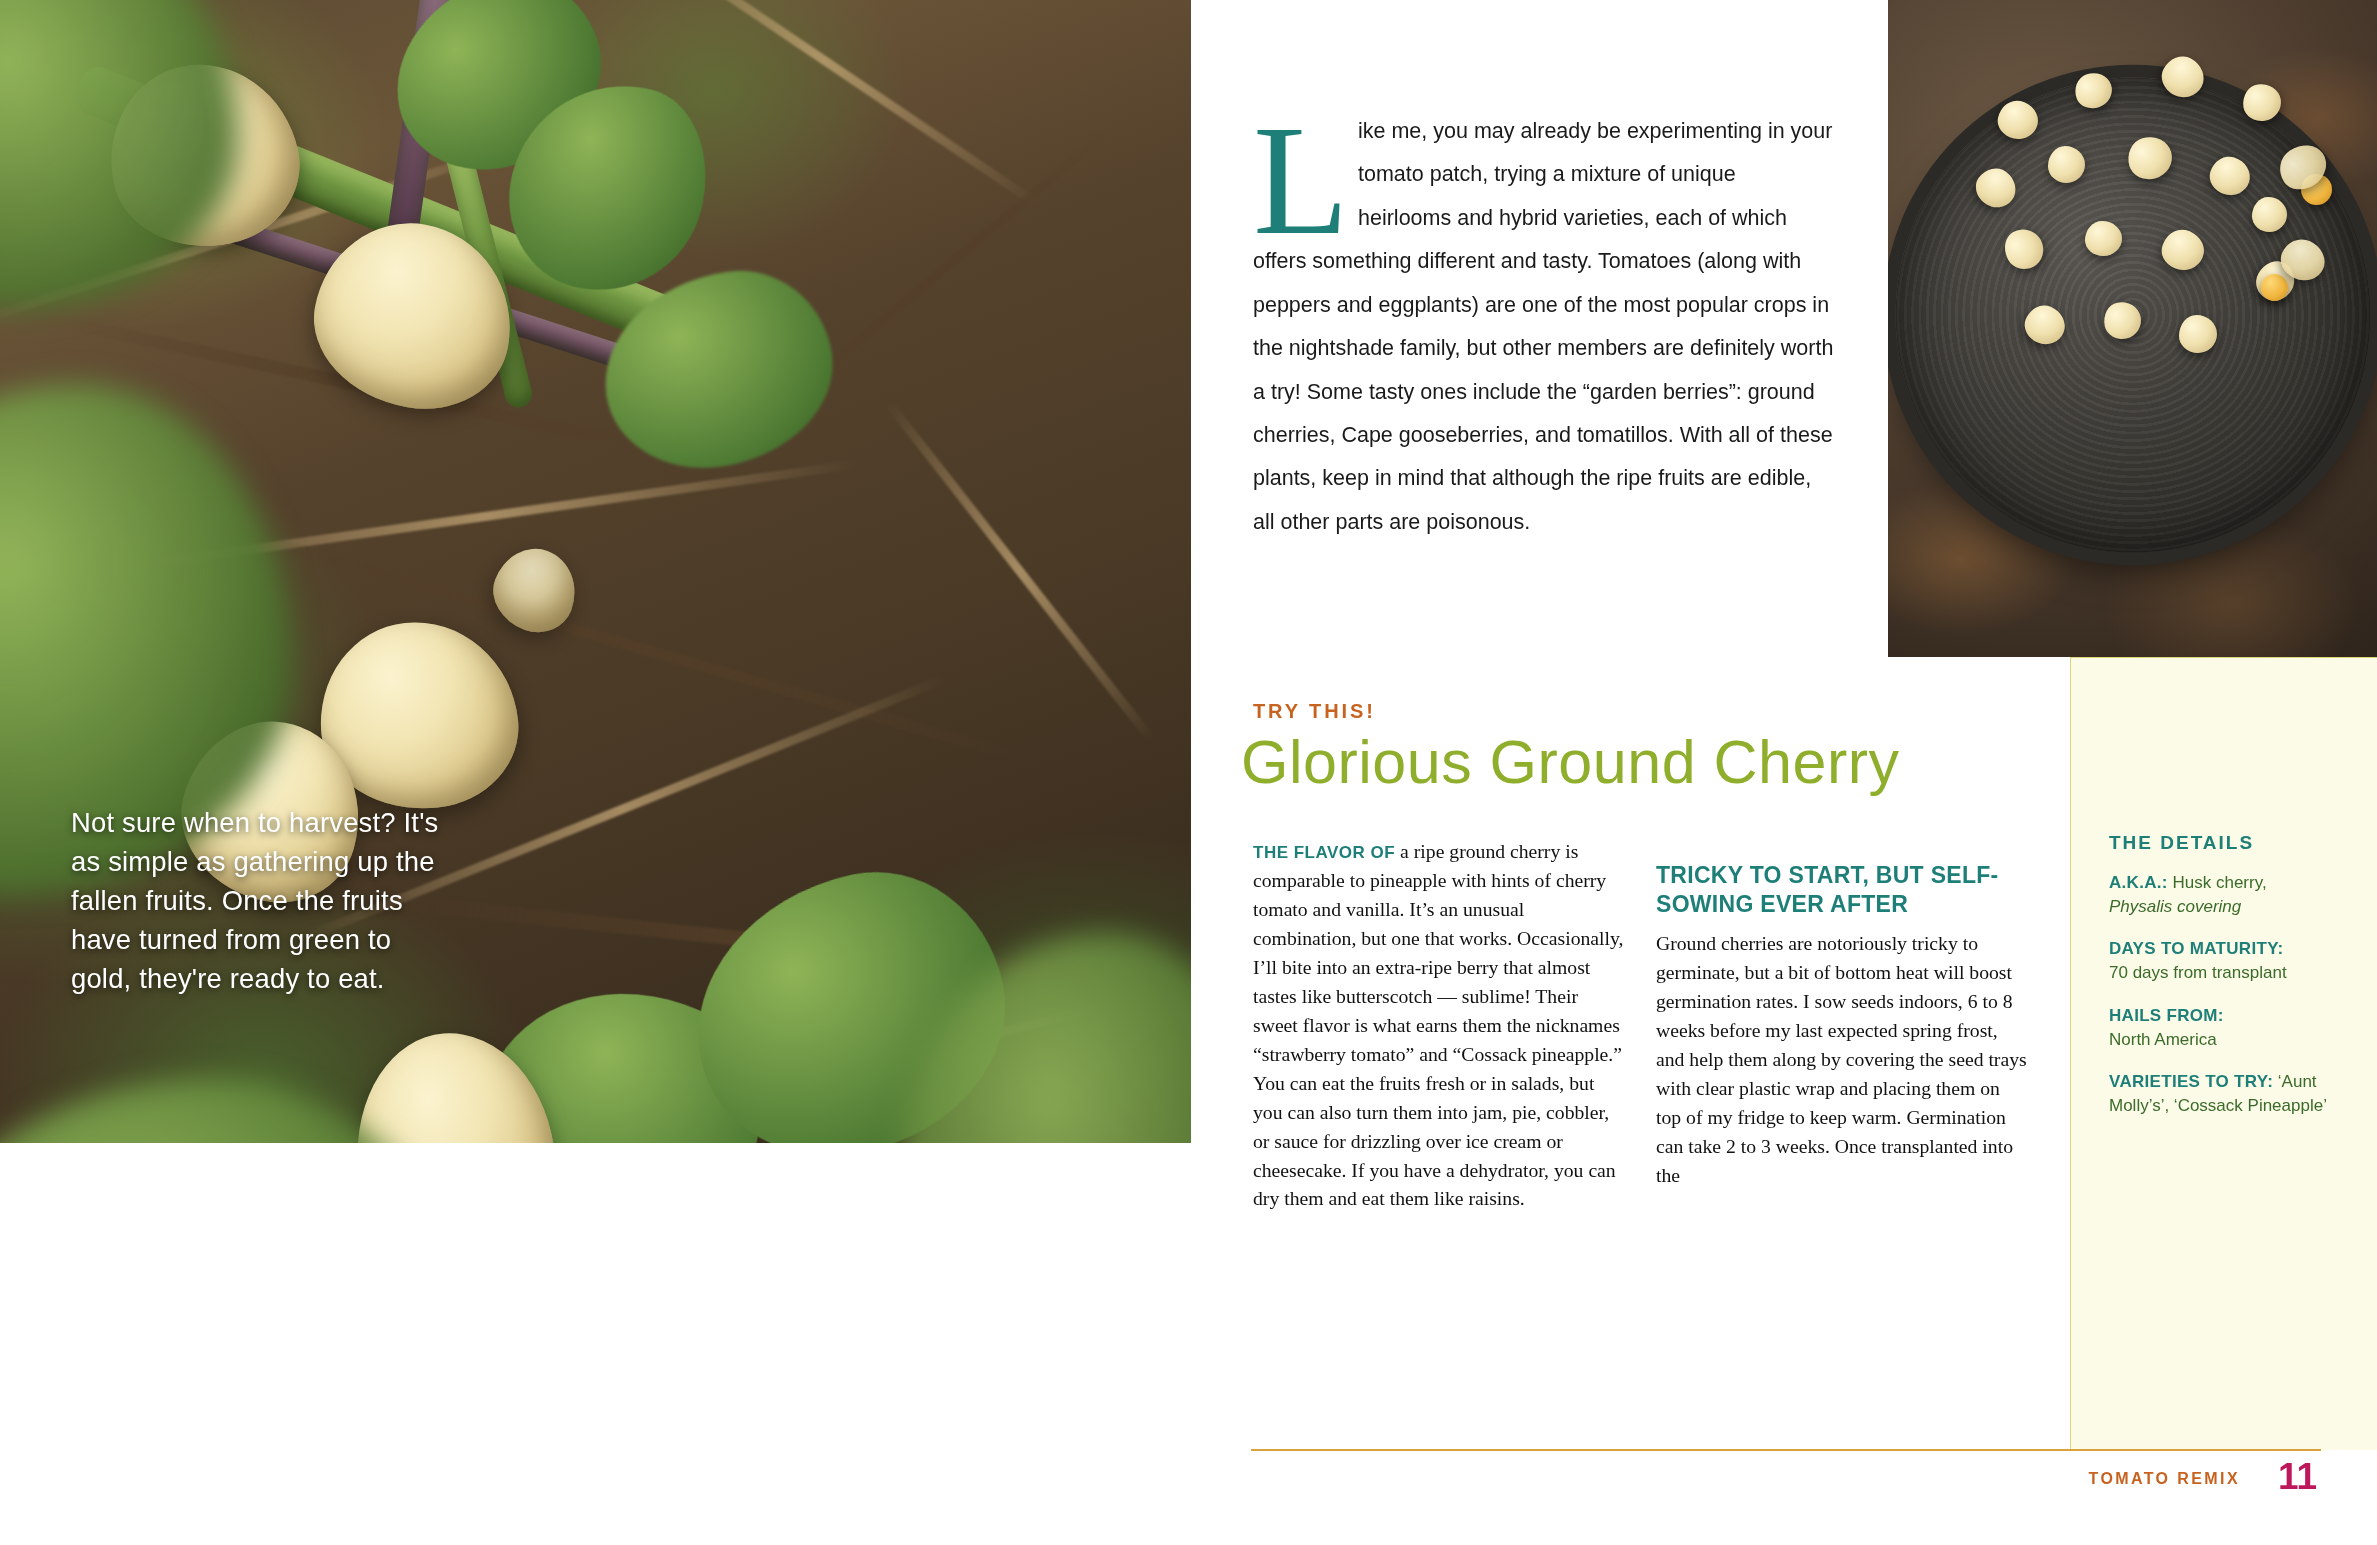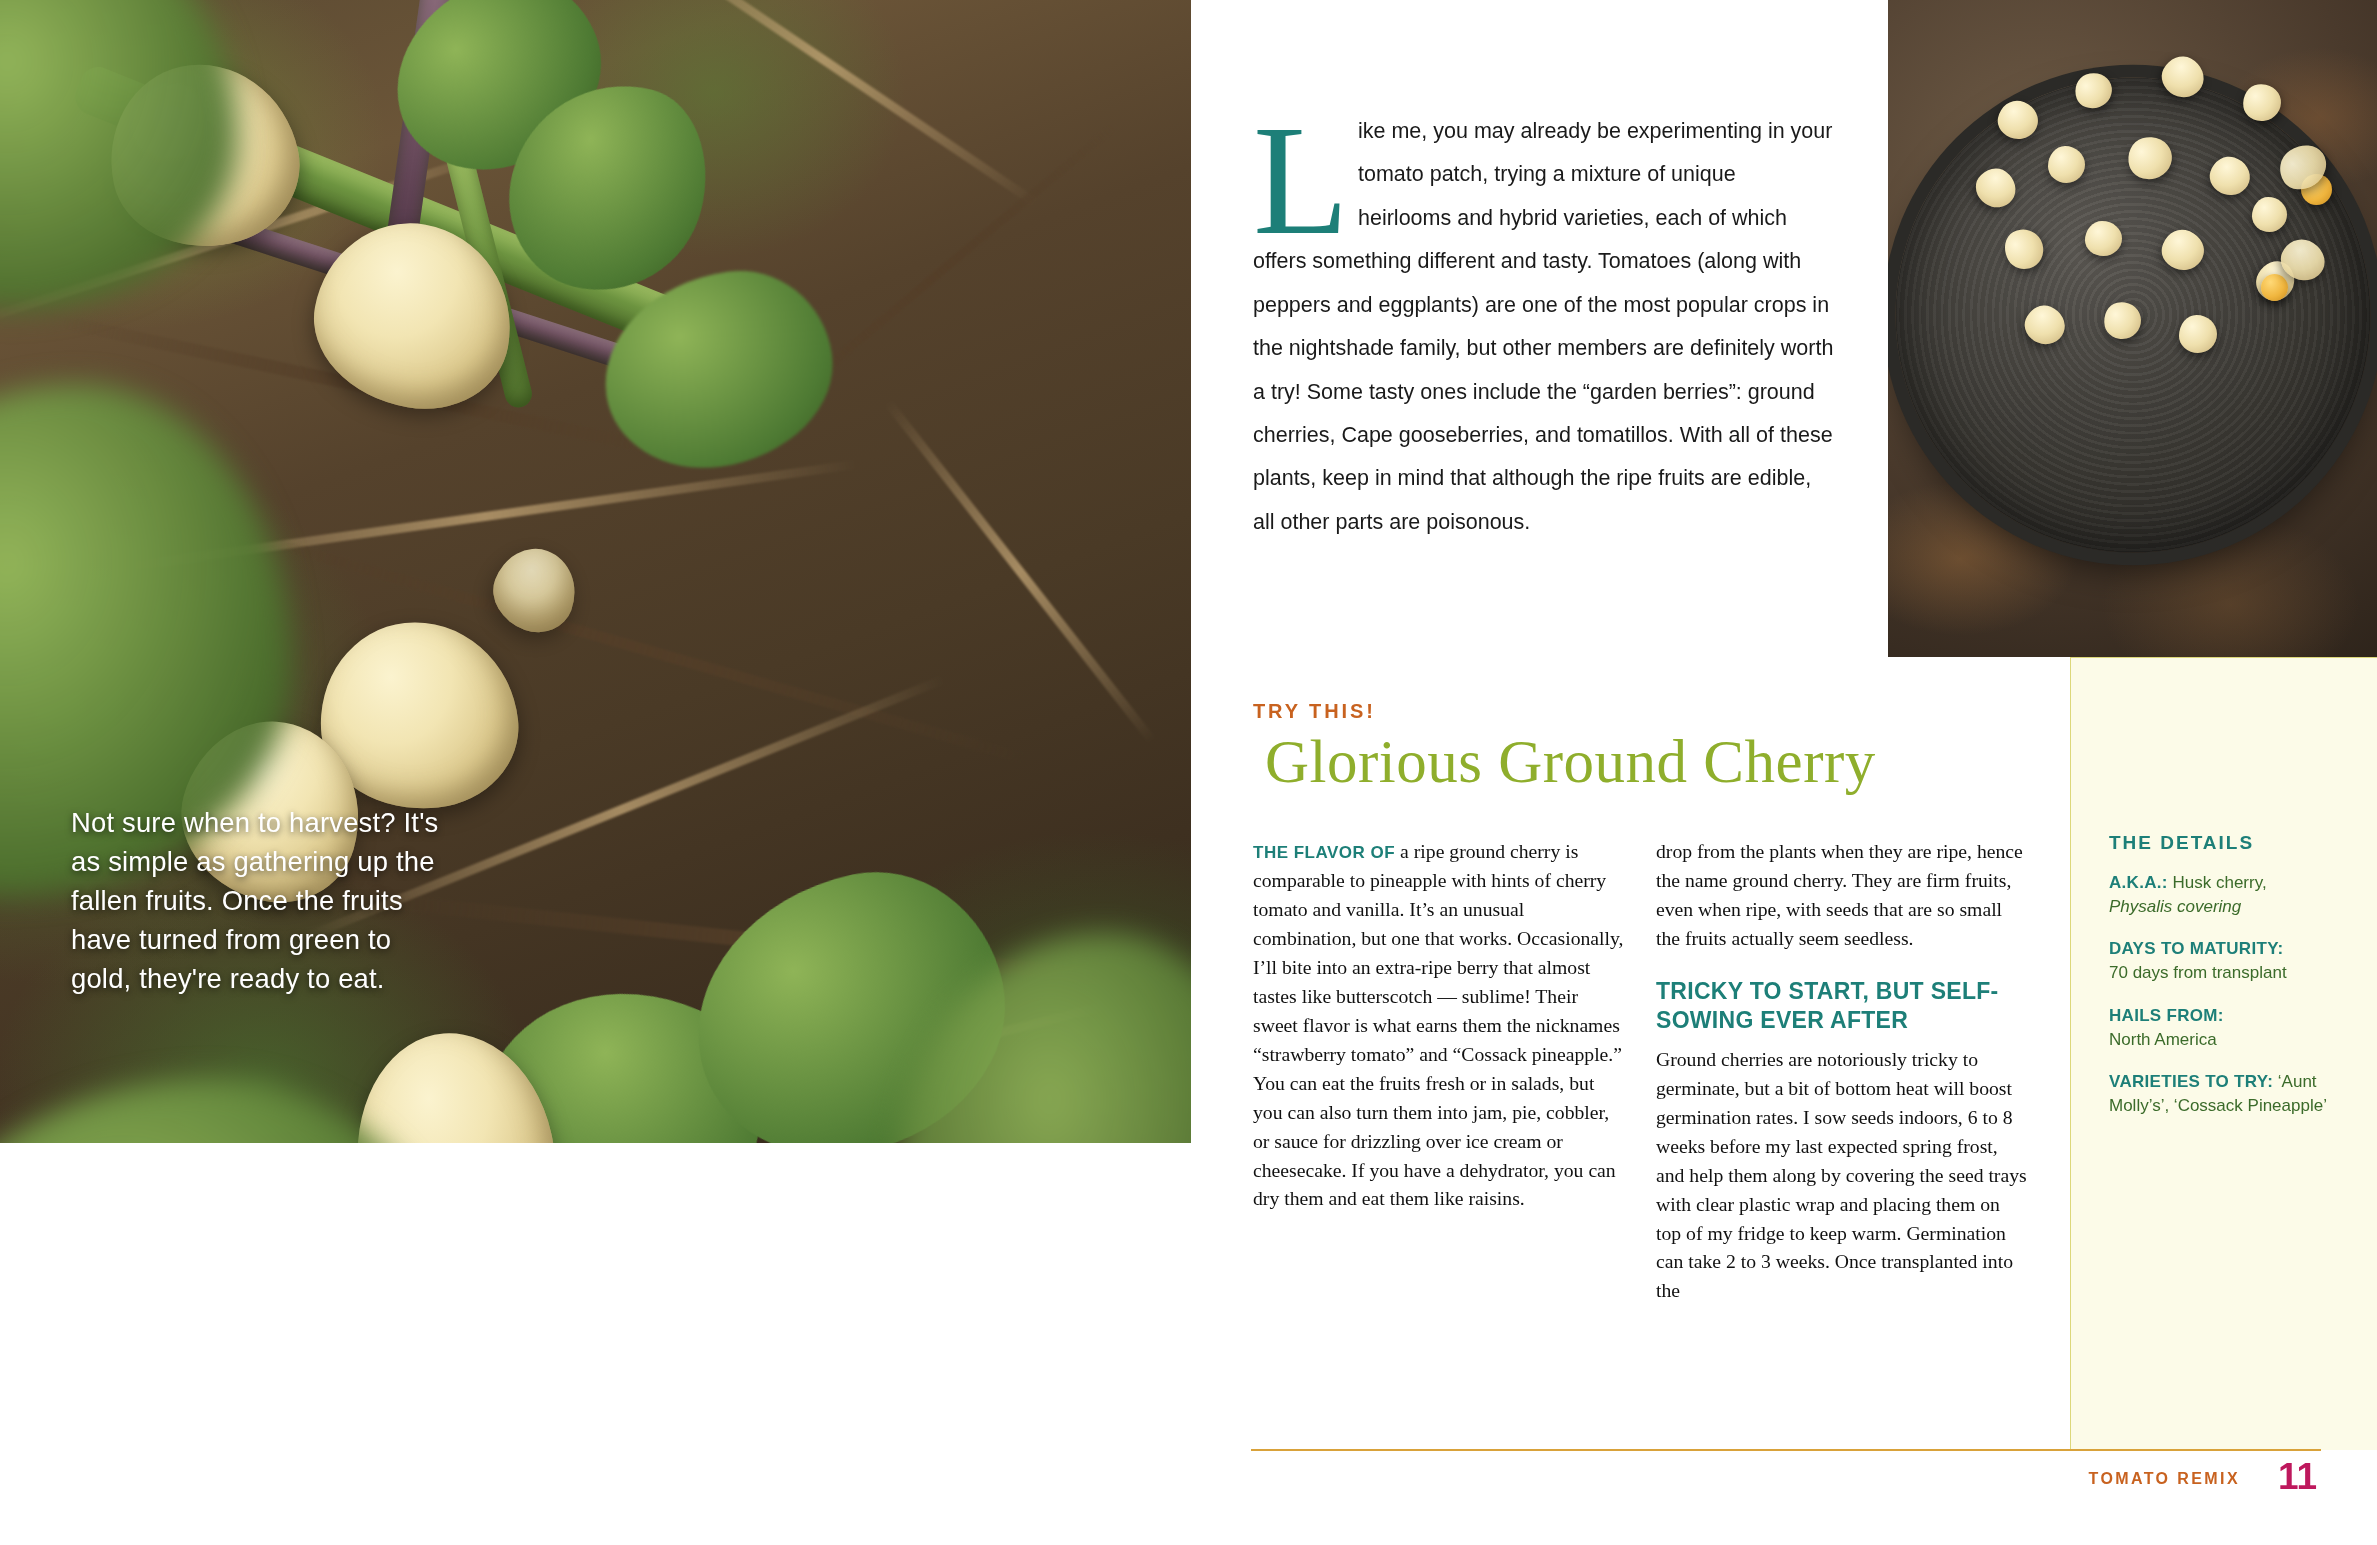--- a/index.html
+++ b/index.html
@@ -115,23 +115,23 @@
     margin:5.5px 9.1px -7.3px 0;
     font-weight:400;
   }
 
   
   .try-this {
     position:absolute; left:62px; top:700px;
     color:#c8621f; font-size:20px; letter-spacing:2.9px; font-weight:bold;
   }
   .headline {
-    position:absolute; left:74px; top:727px;
+    position:absolute; left:50px; top:727px;
     color:#8fae2c; font-size:61px; font-weight:400;
-    font-family:Liberation Serif, serif;
+    font-family:Liberation Sans, sans-serif;
     letter-spacing:0.5px;
   }
 
   
   .col {
     position:absolute;
     font-family:"Liberation Serif", serif;
     font-size:19.7px; line-height:1.47; color:#111;
     text-align:left;
   }
@@ -251,21 +251,20 @@
   </div>
 
   <div class="try-this">TRY THIS!</div>
   <div class="headline">Glorious Ground Cherry</div>
 
   <div class="col col-1">
     <p><span class="lead-in">THE FLAVOR OF</span><span> a ripe ground cherry is comparable to pineapple with hints of cherry tomato and vanilla. It’s an unusual combination, but one that works. Occasionally, I’ll bite into an extra-ripe berry that almost tastes like butterscotch — sublime! Their sweet flavor is what earns them the nicknames “strawberry tomato” and “Cossack pineapple.” You can eat the fruits fresh or in salads, but you can also turn them into jam, pie, cobbler, or sauce for drizzling over ice cream or cheesecake. If you have a dehydrator, you can dry them and eat them like raisins.</span></p>
   </div>
 
   <div class="col col-2">
-    <p>drop from the plants when they are ripe, hence the name ground cherry. They are firm fruits, even when ripe, with seeds that are so small the fruits actually seem seedless.</p>
     <div class="subhead">TRICKY TO START, BUT SELF-SOWING EVER AFTER</div>
     <p>Ground cherries are notoriously tricky to germinate, but a bit of bottom heat will boost germination rates. I sow seeds indoors, 6 to 8 weeks before my last expected spring frost, and help them along by covering the seed trays with clear plastic wrap and placing them on top of my fridge to keep warm. Germination can take 2 to 3 weeks. Once transplanted into the</p>
   </div>
 
   <aside class="sidebar">
     <div class="sidebar-inner">
       <div class="details-title">THE DETAILS</div>
 
       <div class="detail-block">
         <span class="detail-label">A.K.A.:</span><span> Husk cherry,</span><br>

